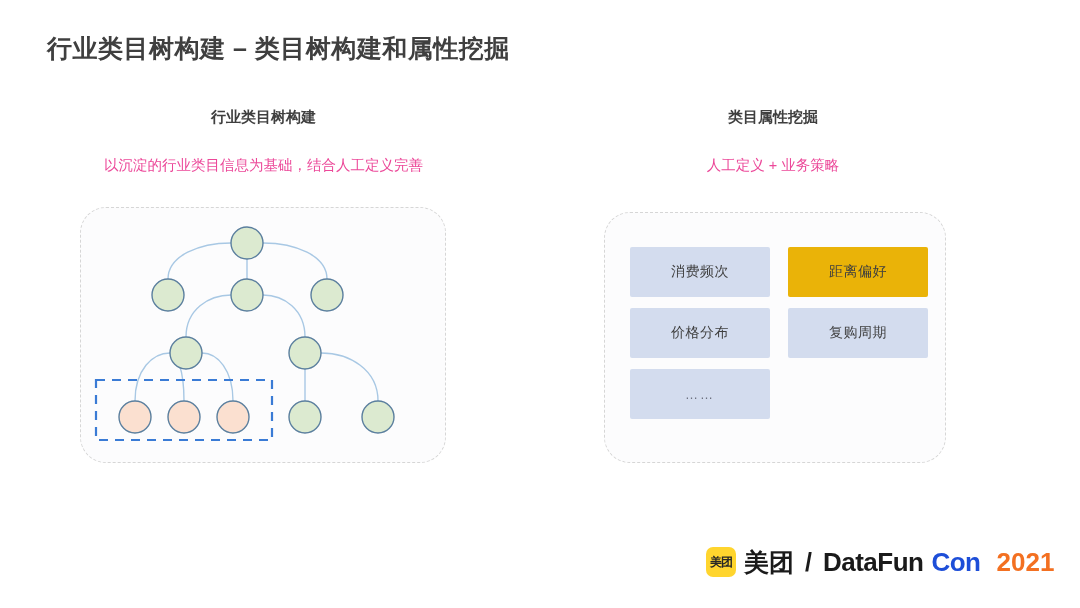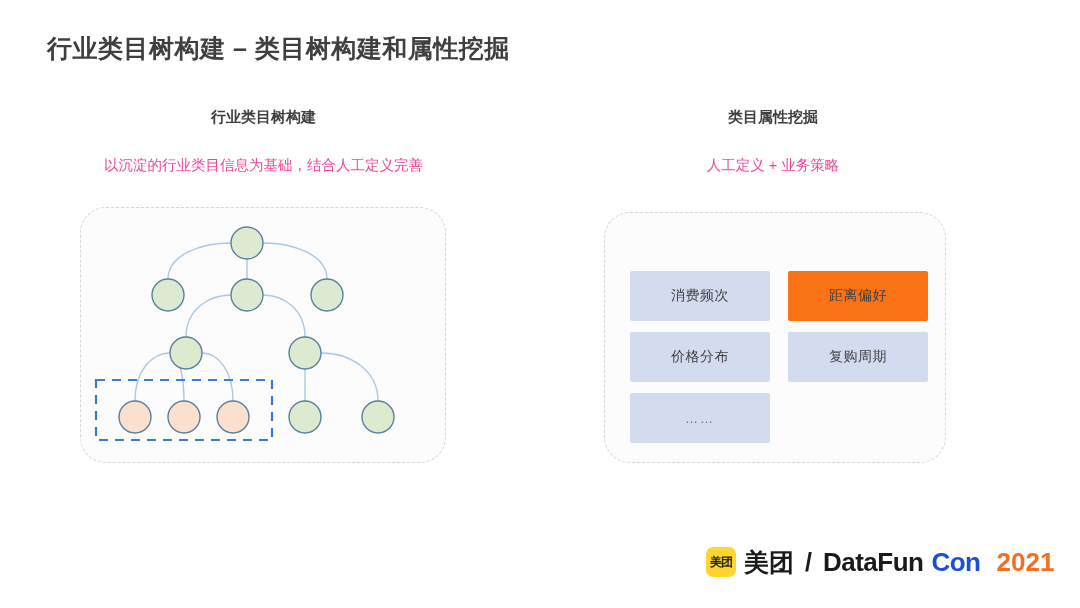--- a/index.html
+++ b/index.html
@@ -76,21 +76,20 @@
     position: absolute;
     left: 630px;
     top: 247px;
     width: 298px;
     height: 186px;
     display: grid;
     grid-template-columns: 140px 140px;
     grid-template-rows: 50px 50px 50px;
     column-gap: 18px;
     row-gap: 11px;
-    margin-top: 24px;
   }
   .attr-card {
     background: #d3dcee;
     border-radius: 2px;
     display: flex;
     align-items: center;
     justify-content: center;
     font-size: 14px;
     color: #3f3f3f;
     letter-spacing: 0.5px;
@@ -197,21 +196,21 @@
     </g>
 </svg>
 
 <div id="right-heading" class="col-heading">类目属性挖掘</div>
 <div id="right-desc" class="col-desc">人工定义 + 业务策略</div>
 
 <div id="attr-panel" class="panel"></div>
 
 <div id="attr-grid">
     <div class="attr-card" style="background: rgb(211, 220, 238);">消费频次</div>
-    <div class="attr-card" style="background: #f97316;">距离偏好</div>
+    <div class="attr-card" style="background: #eab308;">距离偏好</div>
     <div class="attr-card" style="background: rgb(211, 220, 238);">价格分布</div>
     <div class="attr-card" style="background: rgb(211, 220, 238);">复购周期</div>
     <div class="attr-card ellipsis" style="background: rgb(211, 220, 238);">……</div>
   </div>
 
 <div id="footer">
   <div id="meituan-badge">美团</div>
   <span id="meituan-word">美团</span>
   <span id="footer-slash">/</span>
   <span id="footer-datafun">DataFun</span>

